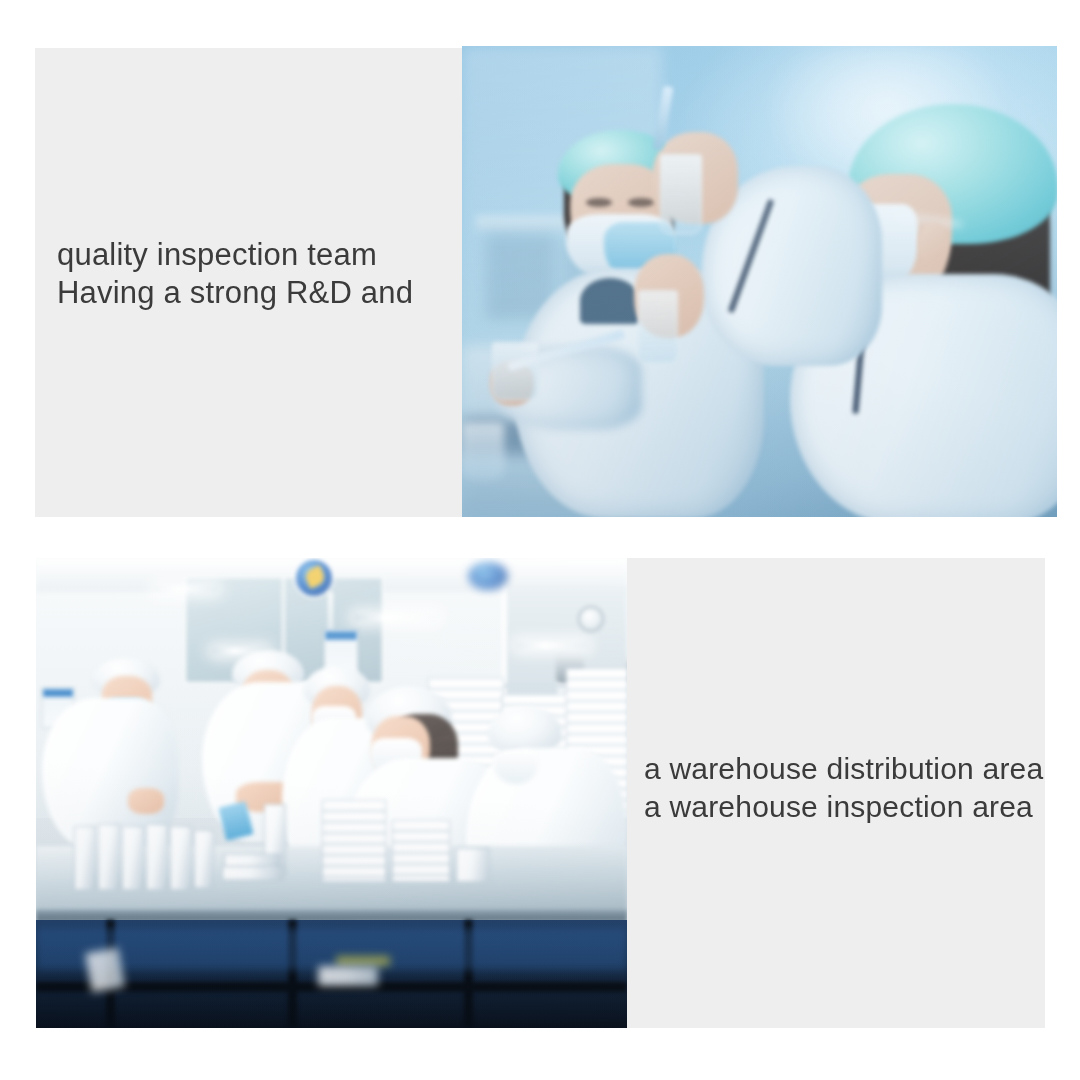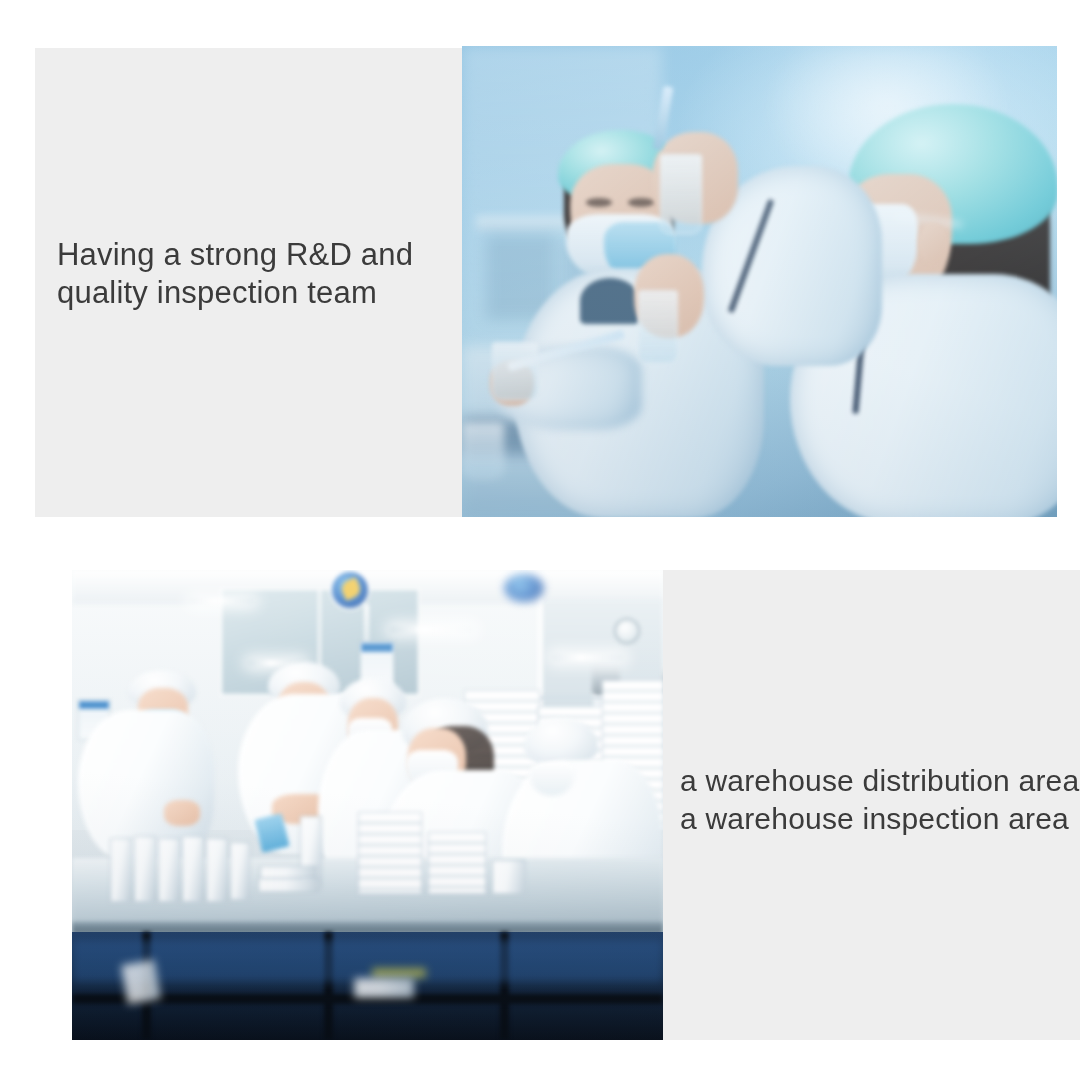--- a/index.html
+++ b/index.html
@@ -56,24 +56,23 @@
     width: 595px;
     height: 471px;
     overflow: hidden;
     background: #7fb6d8;
   }
 
   
   .section-bottom {
     position: absolute;
     left: 36px;
-    top: 570px;
+    top: 558px;
     width: 1009px;
     height: 470px;
-    margin-left: 36px;
   }
   .panel-grey-bottom {
     position: absolute;
     left: 560px;
     top: 0;
     width: 449px;
     height: 470px;
     background: #eeeeee;
   }
   .caption-bottom {
@@ -236,22 +235,22 @@
 </head>
 <body>
 
 <div class="page">
 
   <div class="section-top">
 
     <div class="panel-grey-top"></div>
 
     <div class="caption-top">
+      <span class="line">quality inspection team</span>
       <span class="line">Having a strong R&amp;D and</span>
-      <span class="line">quality inspection team</span>
     </div>
 
     <div class="photo-top" aria-label="Two laboratory technicians in white coats, blue surgical caps and face masks inspecting a sample with a pipette in a blue-lit lab">
       <div class="scene">
         <div class="lab-bg"></div>
 
         <div class="lay lab-wallpanel b7" style="left:0;top:0;width:200px;height:471px;"></div>
         <div class="lay lab-shelf b4" style="left:14px;top:170px;width:175px;height:16px;opacity:.75;"></div>
         <div class="lay lab-shadowbox b7" style="left:24px;top:188px;width:70px;height:86px;opacity:.5;"></div>
         <div class="lay lab-shadowbox b7" style="left:100px;top:196px;width:60px;height:74px;opacity:.42;"></div>

